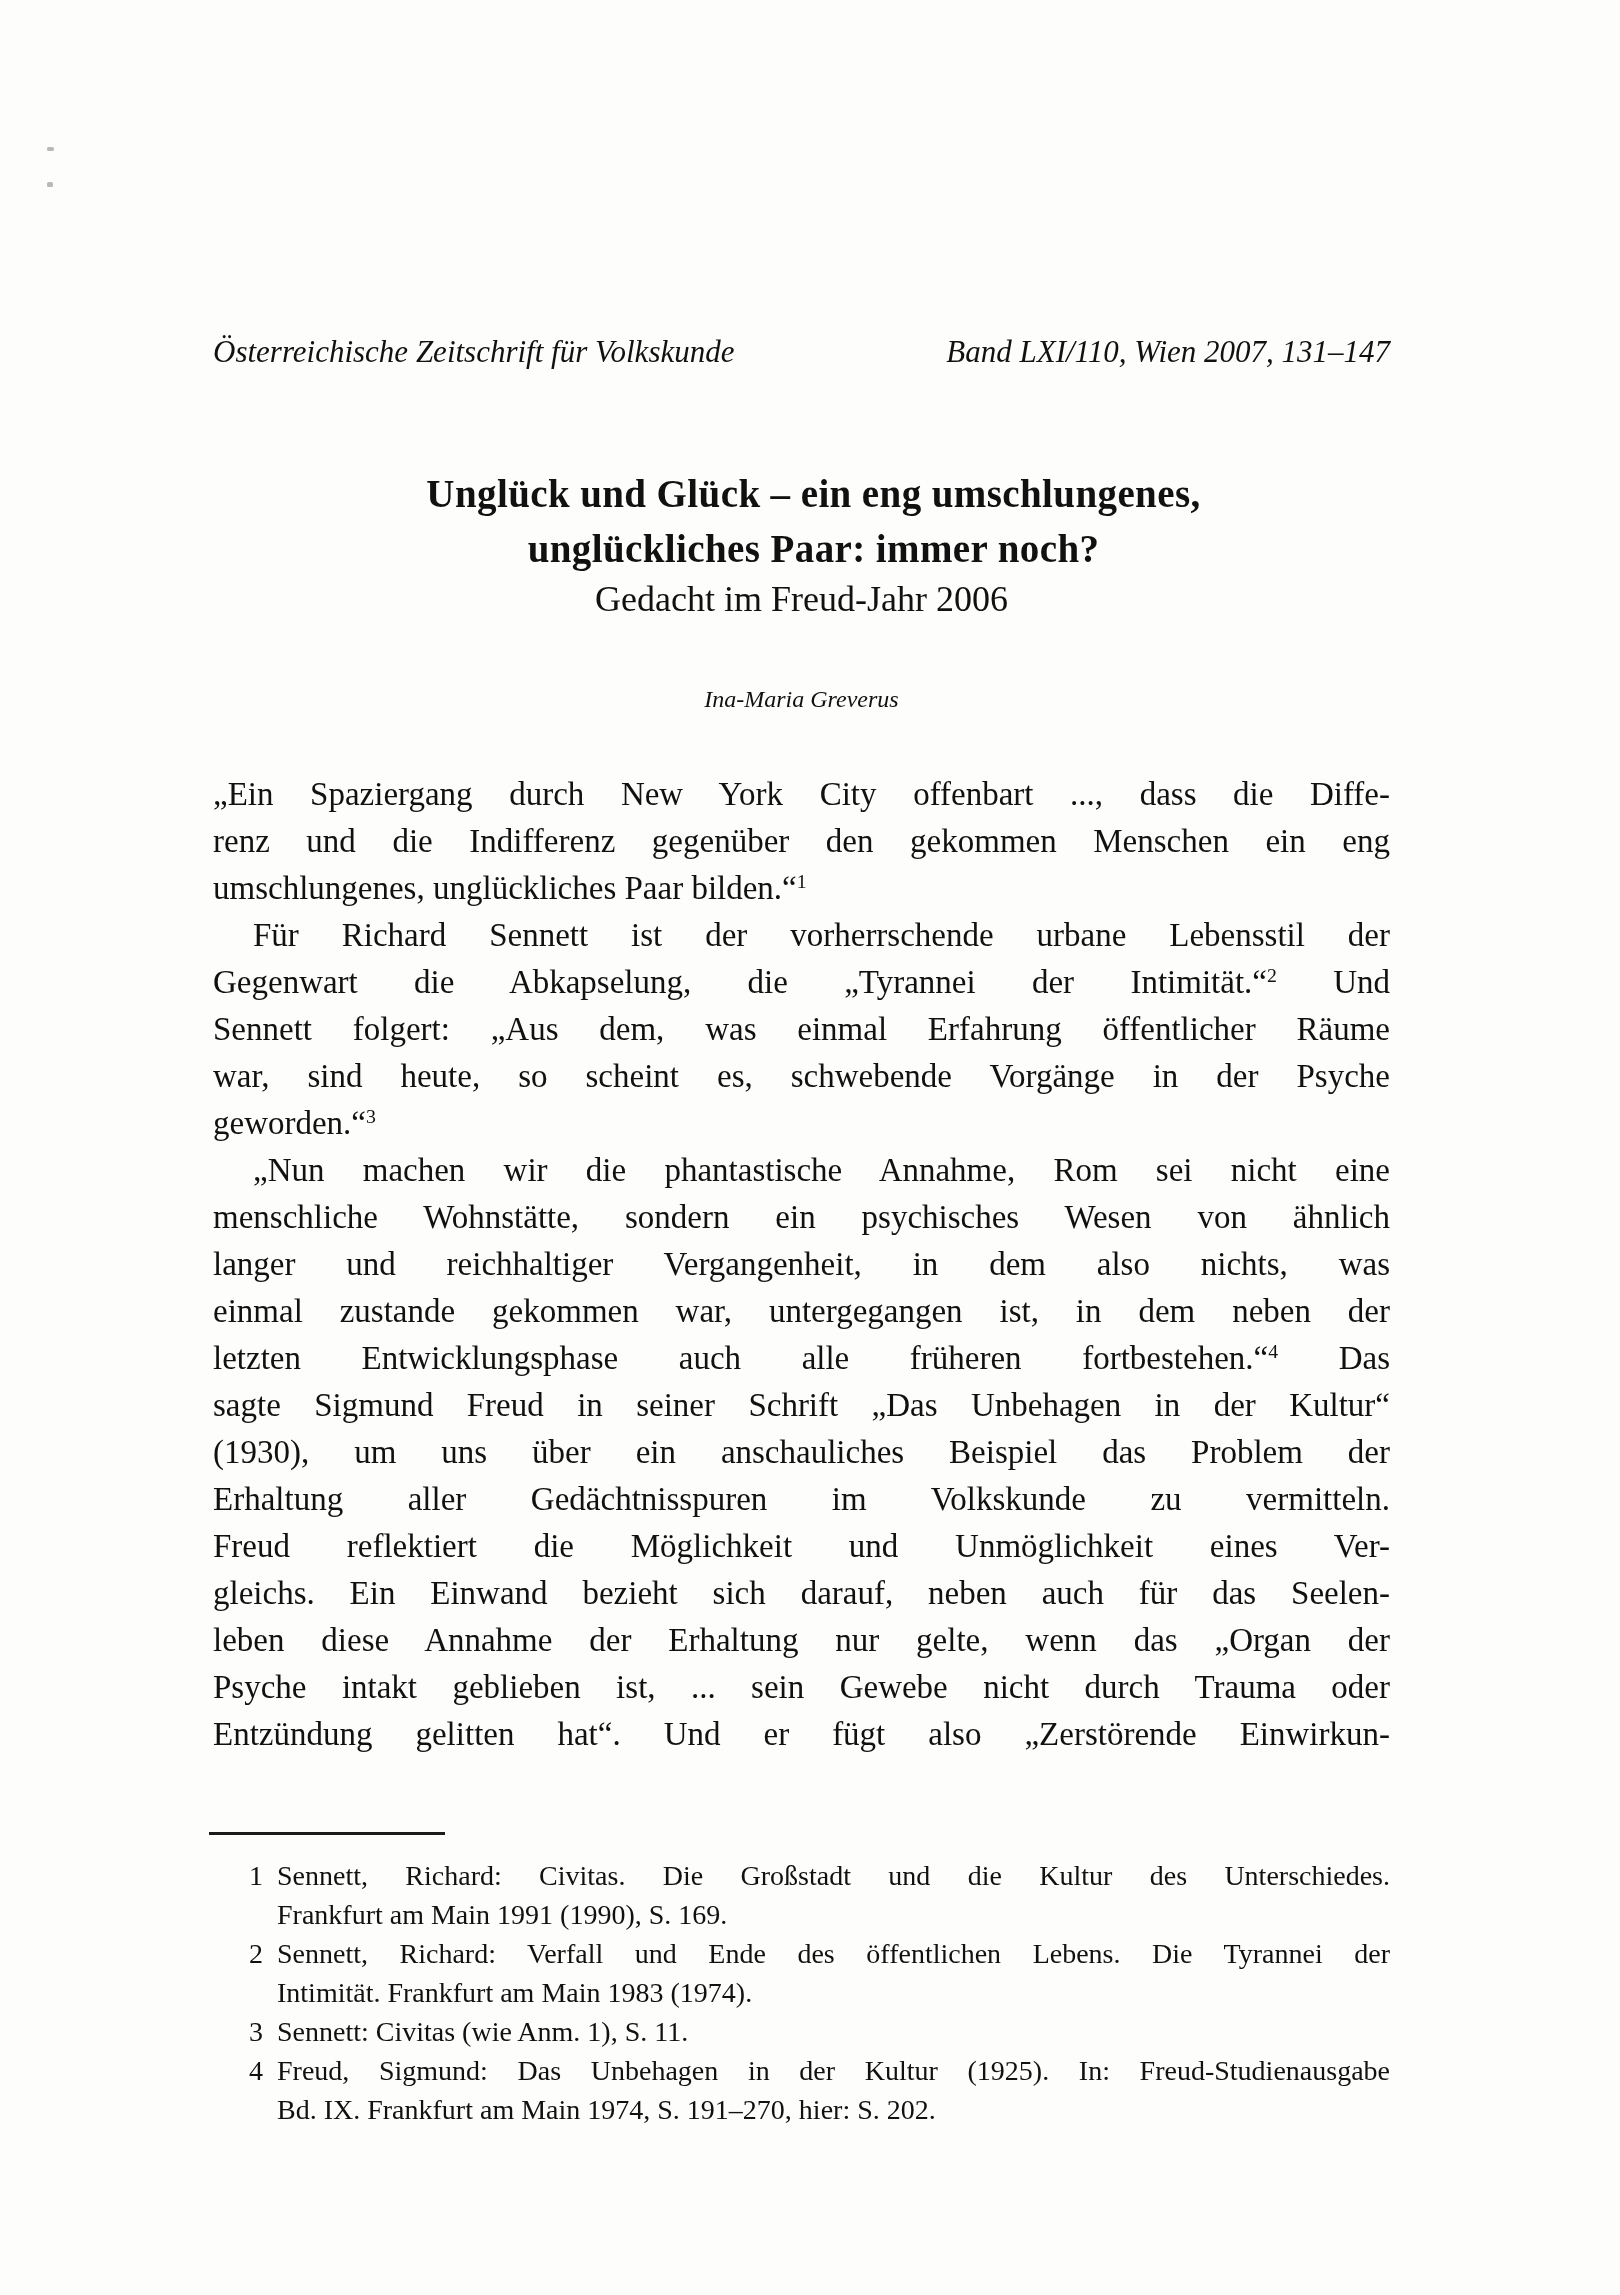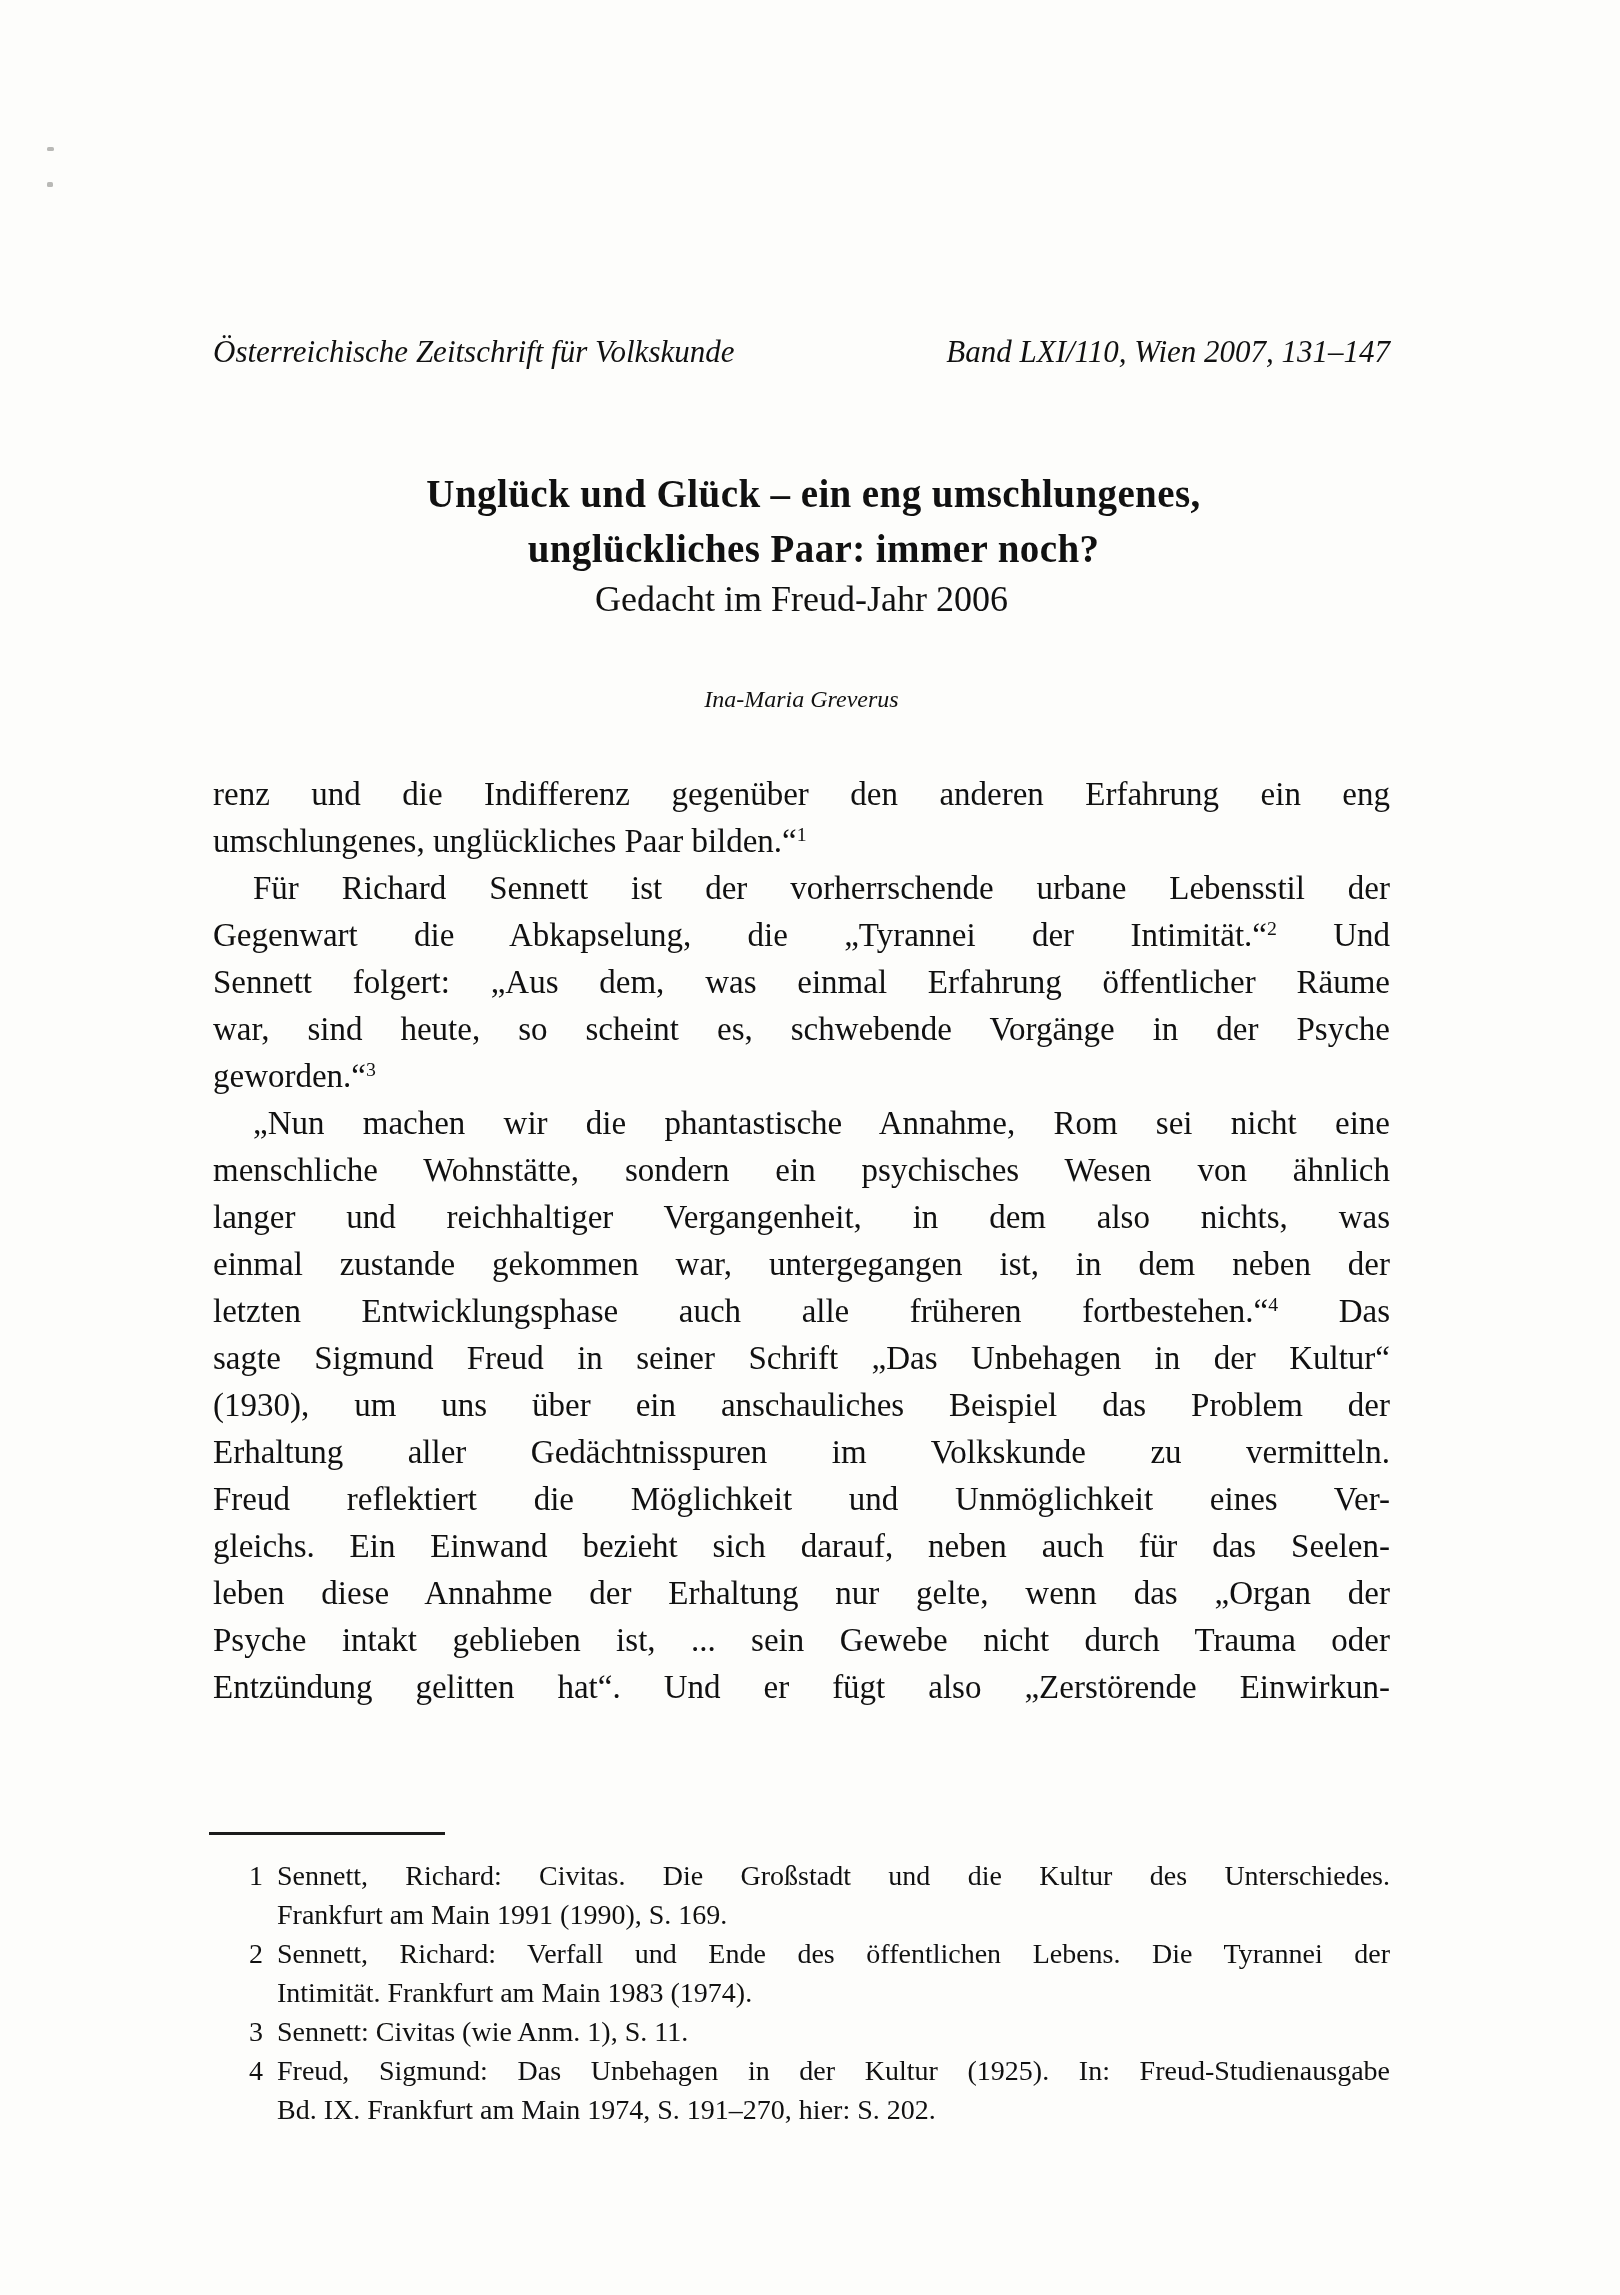--- a/index.html
+++ b/index.html
@@ -113,21 +113,22 @@
   <h1 class="content-col article-title">
     <div>Unglück und Glück – ein eng umschlungenes,</div>
     <div>unglückliches Paar: immer noch?</div>
   </h1>
 
   <div class="content-col article-subtitle">Gedacht im Freud-Jahr 2006</div>
 
   <div class="content-col article-author">Ina-Maria Greverus</div>
 
   <main class="content-col article-body" id="article-body">
-      <div class="bl">renz und die Indifferenz gegenüber den anderen Erfahrung ein eng</div>
+      <div class="bl">„Ein Spaziergang durch New York City offenbart ..., dass die Diffe-</div>
+      <div class="bl">renz und die Indifferenz gegenüber den gekommen Menschen ein eng</div>
       <div class="bl noj">umschlungenes, unglückliches Paar bilden.“<sup>1</sup></div>
       <div class="bl ind">Für Richard Sennett ist der vorherrschende urbane Lebensstil der</div>
       <div class="bl">Gegenwart die Abkapselung, die „Tyrannei der Intimität.“<sup>2</sup> Und</div>
       <div class="bl">Sennett folgert: „Aus dem, was einmal Erfahrung öffentlicher Räume</div>
       <div class="bl">war, sind heute, so scheint es, schwebende Vorgänge in der Psyche</div>
       <div class="bl noj">geworden.“<sup>3</sup></div>
       <div class="bl ind">„Nun machen wir die phantastische Annahme, Rom sei nicht eine</div>
       <div class="bl">menschliche Wohnstätte, sondern ein psychisches Wesen von ähnlich</div>
       <div class="bl">langer und reichhaltiger Vergangenheit, in dem also nichts, was</div>
       <div class="bl">einmal zustande gekommen war, untergegangen ist, in dem neben der</div>

